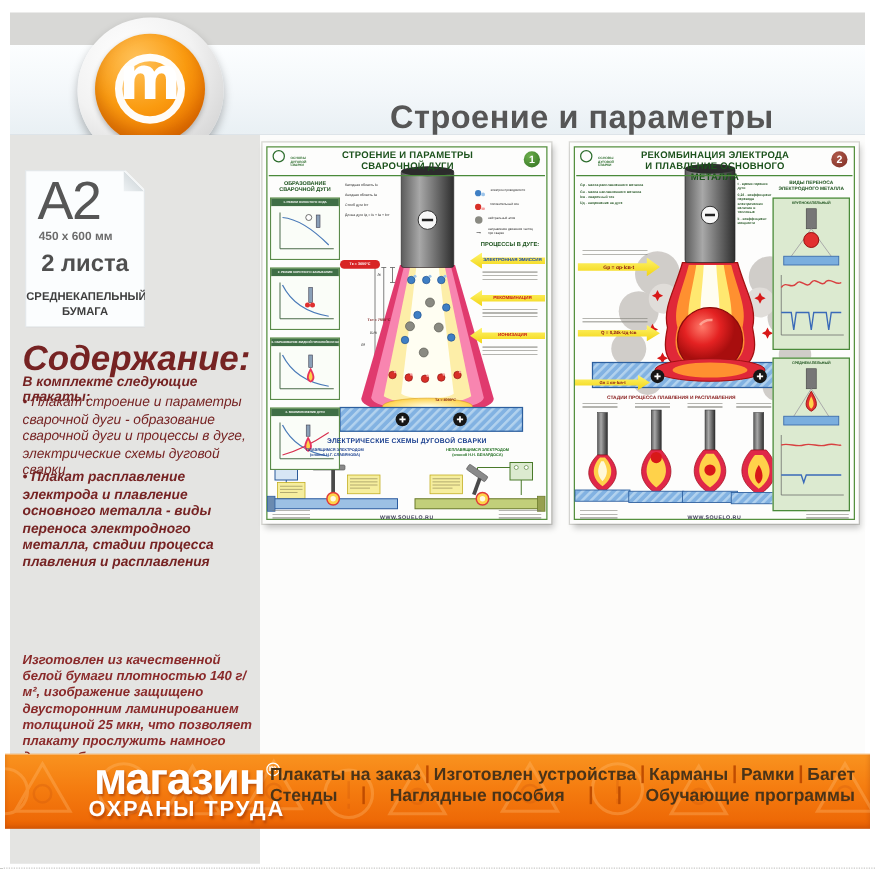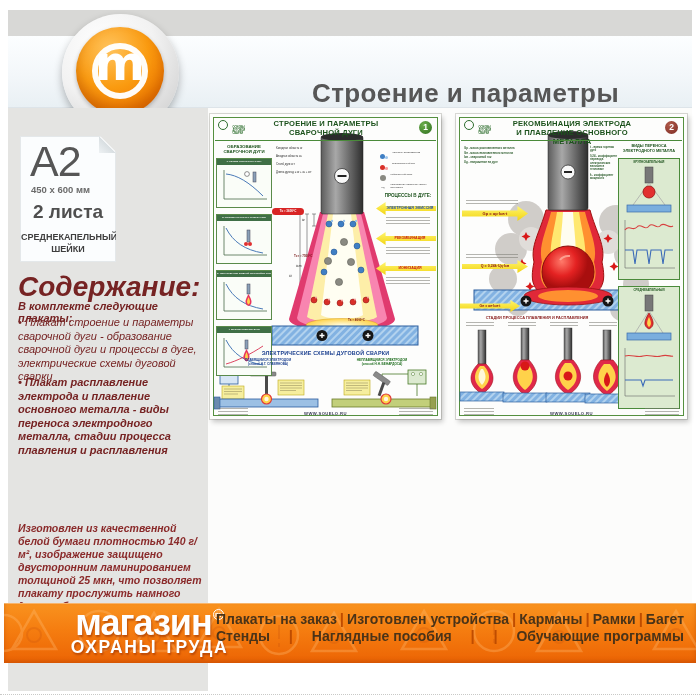--- a/index.html
+++ b/index.html
@@ -155,21 +155,21 @@
   </div>
 
   <div class="sidebar">
     <div class="sheet">
       <div class="sheet-fold"></div>
       <div class="a2">A2</div>
       <div class="sheet-size">450 x 600 мм</div>
       <div class="sheet-sheets">2 листа</div>
       <div class="sheet-paper">
         <div>СРЕДНЕКАПЕЛЬНЫЙ</div>
-        <div>ШЕЙКИ</div>
+        <div>БУМАГА</div>
       </div>
     </div>
     <div class="h-red contents-h">Содержание:</div>
     <div class="contents-intro">В комплекте следующие плакаты:</div>
     <div class="bullet1">• Плакат строение и параметры сварочной дуги - образование сварочной дуги и процессы в дуге, электрические схемы дуговой сварки</div>
     <div class="bullet2">• Плакат расплавление электрода и плавление основного металла - виды переноса электродного металла, стадии процесса плавления и расплавления</div>
     <div class="material-t">Изготовлен из качественной белой бумаги плотностью 140 г/м², изображение защищено двусторонним ламинированием толщиной 25 мкн, что позволяет плакату прослужить намного дольше бумажного варианта и такой плакат не боится влаги - его смело можно протирать.</div>
   </div>
 
   <div class="posters-bg"></div>

